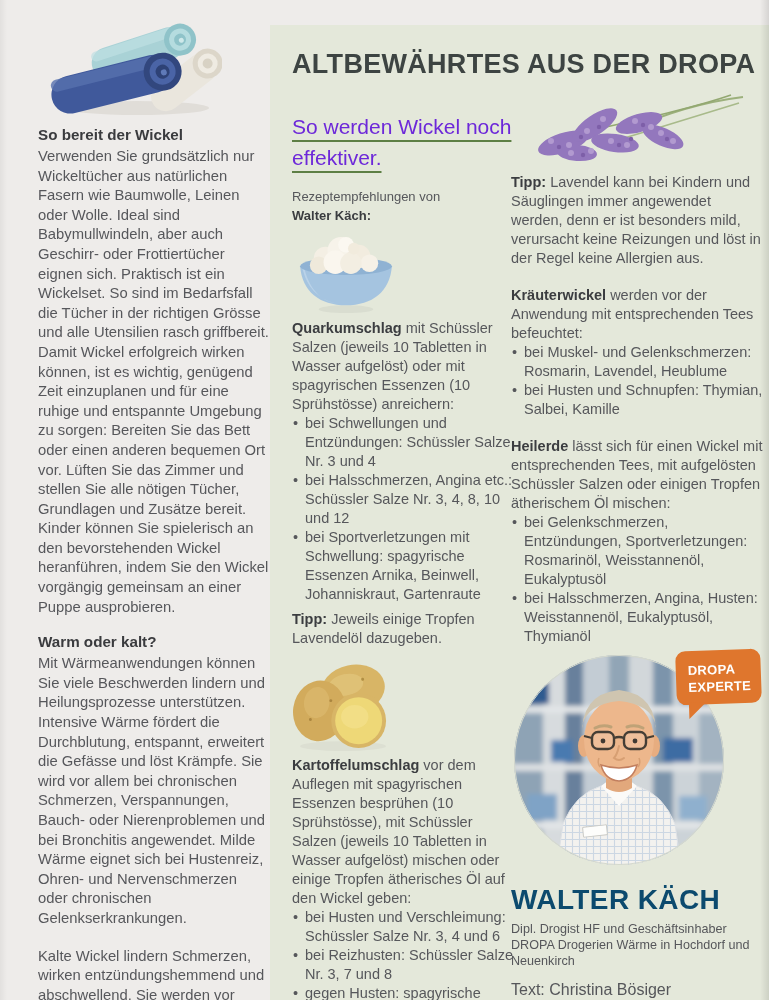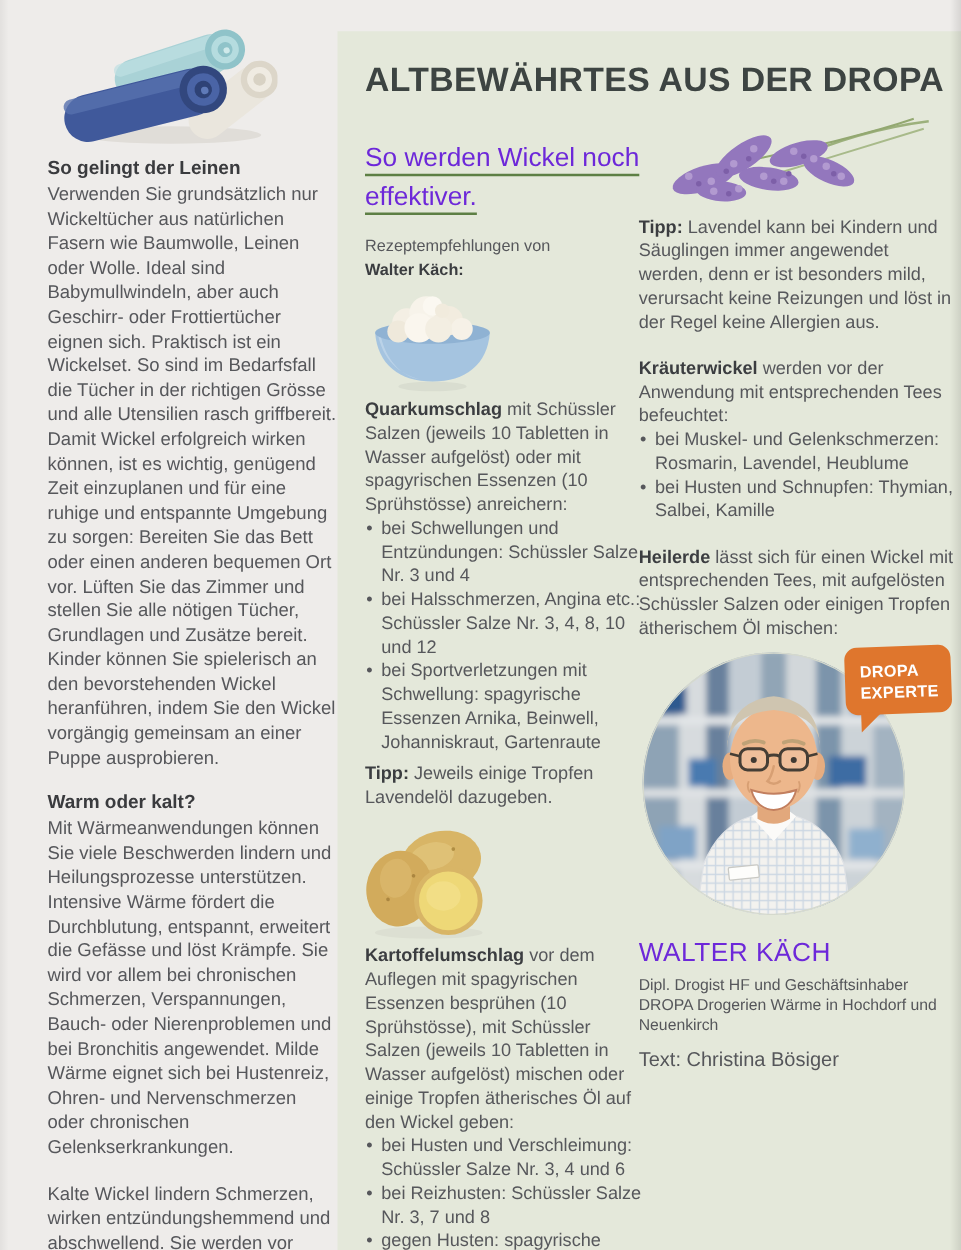--- a/index.html
+++ b/index.html
@@ -45,21 +45,21 @@
   .portrait-wrap { position:relative; width:252px; height:220px; margin-top:4px; }
   .portrait-wrap svg { margin:8px 0 0 2px; }
   .badge { position:absolute; right:2px; top:-4px; z-index:2;
            background:#df762d; color:#ffffff; font-weight:bold; font-size:13px;
            line-height:17px; letter-spacing:0.3px; padding:11px 10px 9px 12px;
            border-radius:10px; transform:rotate(-2deg); }
   .badge span { display:block; }
   .badge::after { content:""; position:absolute; left:12px; bottom:-14px; width:0; height:0;
                   border-style:solid; border-width:16px 17px 0 0;
                   border-color:#df762d transparent transparent transparent; }
-  .expert-name { margin:10px 0 0; font-size:21px; font-weight:normal; letter-spacing:0.4px; color:#6d28d9; }
+  .expert-name { margin:10px 0 0; font-size:28px; font-weight:bold; letter-spacing:0.4px; color:#0c4a6e; }
   .expert-desc { margin:5px 0 0; font-size:12.6px; line-height:16px; color:#55565a; }
   .credit { margin:12px 0 0; font-size:16px; color:#55565a; }
 </style>
 </head>
 <body>
 
 <div class="page">
 
   <div class="left-col">
     <svg viewBox="0 0 180 96" width="180" height="96" aria-hidden="true">
@@ -80,21 +80,21 @@
       </g>
       <g transform="rotate(-14 75 63)">
         <rect x="8" y="44" width="124" height="38" rx="19" fill="#40599b"></rect>
         <rect x="10" y="45" width="120" height="12" rx="6" fill="#5671ae" opacity="0.8"></rect>
         <circle cx="122" cy="63" r="19" fill="#32477e"></circle>
         <circle cx="122" cy="63" r="13" fill="#4a64a6"></circle>
         <circle cx="122" cy="63" r="7" fill="#2e4276"></circle>
         <circle cx="123" cy="64" r="3" fill="#5f7ab8"></circle>
       </g>
     </svg>
-    <h3 class="sec-head">So gelingt der Leinen</h3>
+    <h3 class="sec-head">So bereit der Wickel</h3>
     <p class="body-text">Verwenden Sie grundsätzlich nur Wickeltücher aus natürlichen Fasern wie Baumwolle, Leinen oder Wolle. Ideal sind Babymullwindeln, aber auch Geschirr- oder Frottiertücher eignen sich. Praktisch ist ein Wickelset. So sind im Bedarfsfall die Tücher in der richtigen Grösse und alle Utensilien rasch griffbereit. Damit Wickel erfolgreich wirken können, ist es wichtig, genügend Zeit einzuplanen und für eine ruhige und entspannte Umgebung zu sorgen: Bereiten Sie das Bett oder einen anderen bequemen Ort vor. Lüften Sie das Zimmer und stellen Sie alle nötigen Tücher, Grundlagen und Zusätze bereit. Kinder können Sie spielerisch an den bevorstehenden Wickel heranführen, indem Sie den Wickel vorgängig gemeinsam an einer Puppe ausprobieren.</p>
     <h3 class="sec-head" style="margin-top:16px">Warm oder kalt?</h3>
     <p class="body-text">Mit Wärmeanwendungen können Sie viele Beschwerden lindern und Heilungsprozesse unterstützen. Intensive Wärme fördert die Durchblutung, entspannt, erweitert die Gefässe und löst Krämpfe. Sie wird vor allem bei chronischen Schmerzen, Verspannungen, Bauch- oder Nierenproblemen und bei Bronchitis angewendet. Milde Wärme eignet sich bei Hustenreiz, Ohren- und Nervenschmerzen oder chronischen Gelenkserkrankungen.</p>
     <p class="body-text">Kalte Wickel lindern Schmerzen, wirken entzündungshemmend und abschwellend. Sie werden vor allem bei Verstauchungen, Blutergüssen, Entzündungen, Fieber, Sonnenbrand und Halsschmerzen angewendet.</p>
   </div>
 
   <div class="panel">
     <h1 class="headline">ALTBEWÄHRTES AUS DER DROPA</h1>
 
     <div class="col-mid">
@@ -197,20 +197,24 @@
 
       <p class="p-txt p-tight"><span class="lead">Tipp:</span> <span>Lavendel kann bei Kindern und Säuglingen immer angewendet werden, denn er ist besonders mild, verursacht keine Reizungen und löst in der Regel keine Allergien aus.</span></p>
 
       <p class="p-txt p-gap"><span class="lead">Kräuterwickel</span> <span>werden vor der Anwendung mit entsprechenden Tees befeuchtet:</span></p>
       <ul class="bullets">
         <li>bei Muskel- und Gelenkschmerzen: Rosmarin, Lavendel, Heublume</li>
         <li>bei Husten und Schnupfen: Thymian, Salbei, Kamille</li>
       </ul>
 
       <p class="p-txt p-gap"><span class="lead">Heilerde</span> <span>lässt sich für einen Wickel mit entsprechenden Tees, mit aufgelösten Schüssler Salzen oder einigen Tropfen ätherischem Öl mischen:</span></p>
+      <ul class="bullets">
+        <li>bei Gelenkschmerzen, Entzündungen, Sportverletzungen: Rosmarinöl, Weisstannenöl, Eukalyptusöl</li>
+        <li>bei Halsschmerzen, Angina, Husten: Weisstannenöl, Eukalyptusöl, Thymianöl</li>
+      </ul>
 
       <div class="portrait-wrap">
         <div class="badge">
           <span>DROPA</span>
           <span>EXPERTE</span>
         </div>
         <svg viewBox="0 0 212 212" width="212" height="212" aria-hidden="true">
           <defs>
             <clipPath id="pc">
                 <circle cx="106" cy="106" r="105"></circle>

